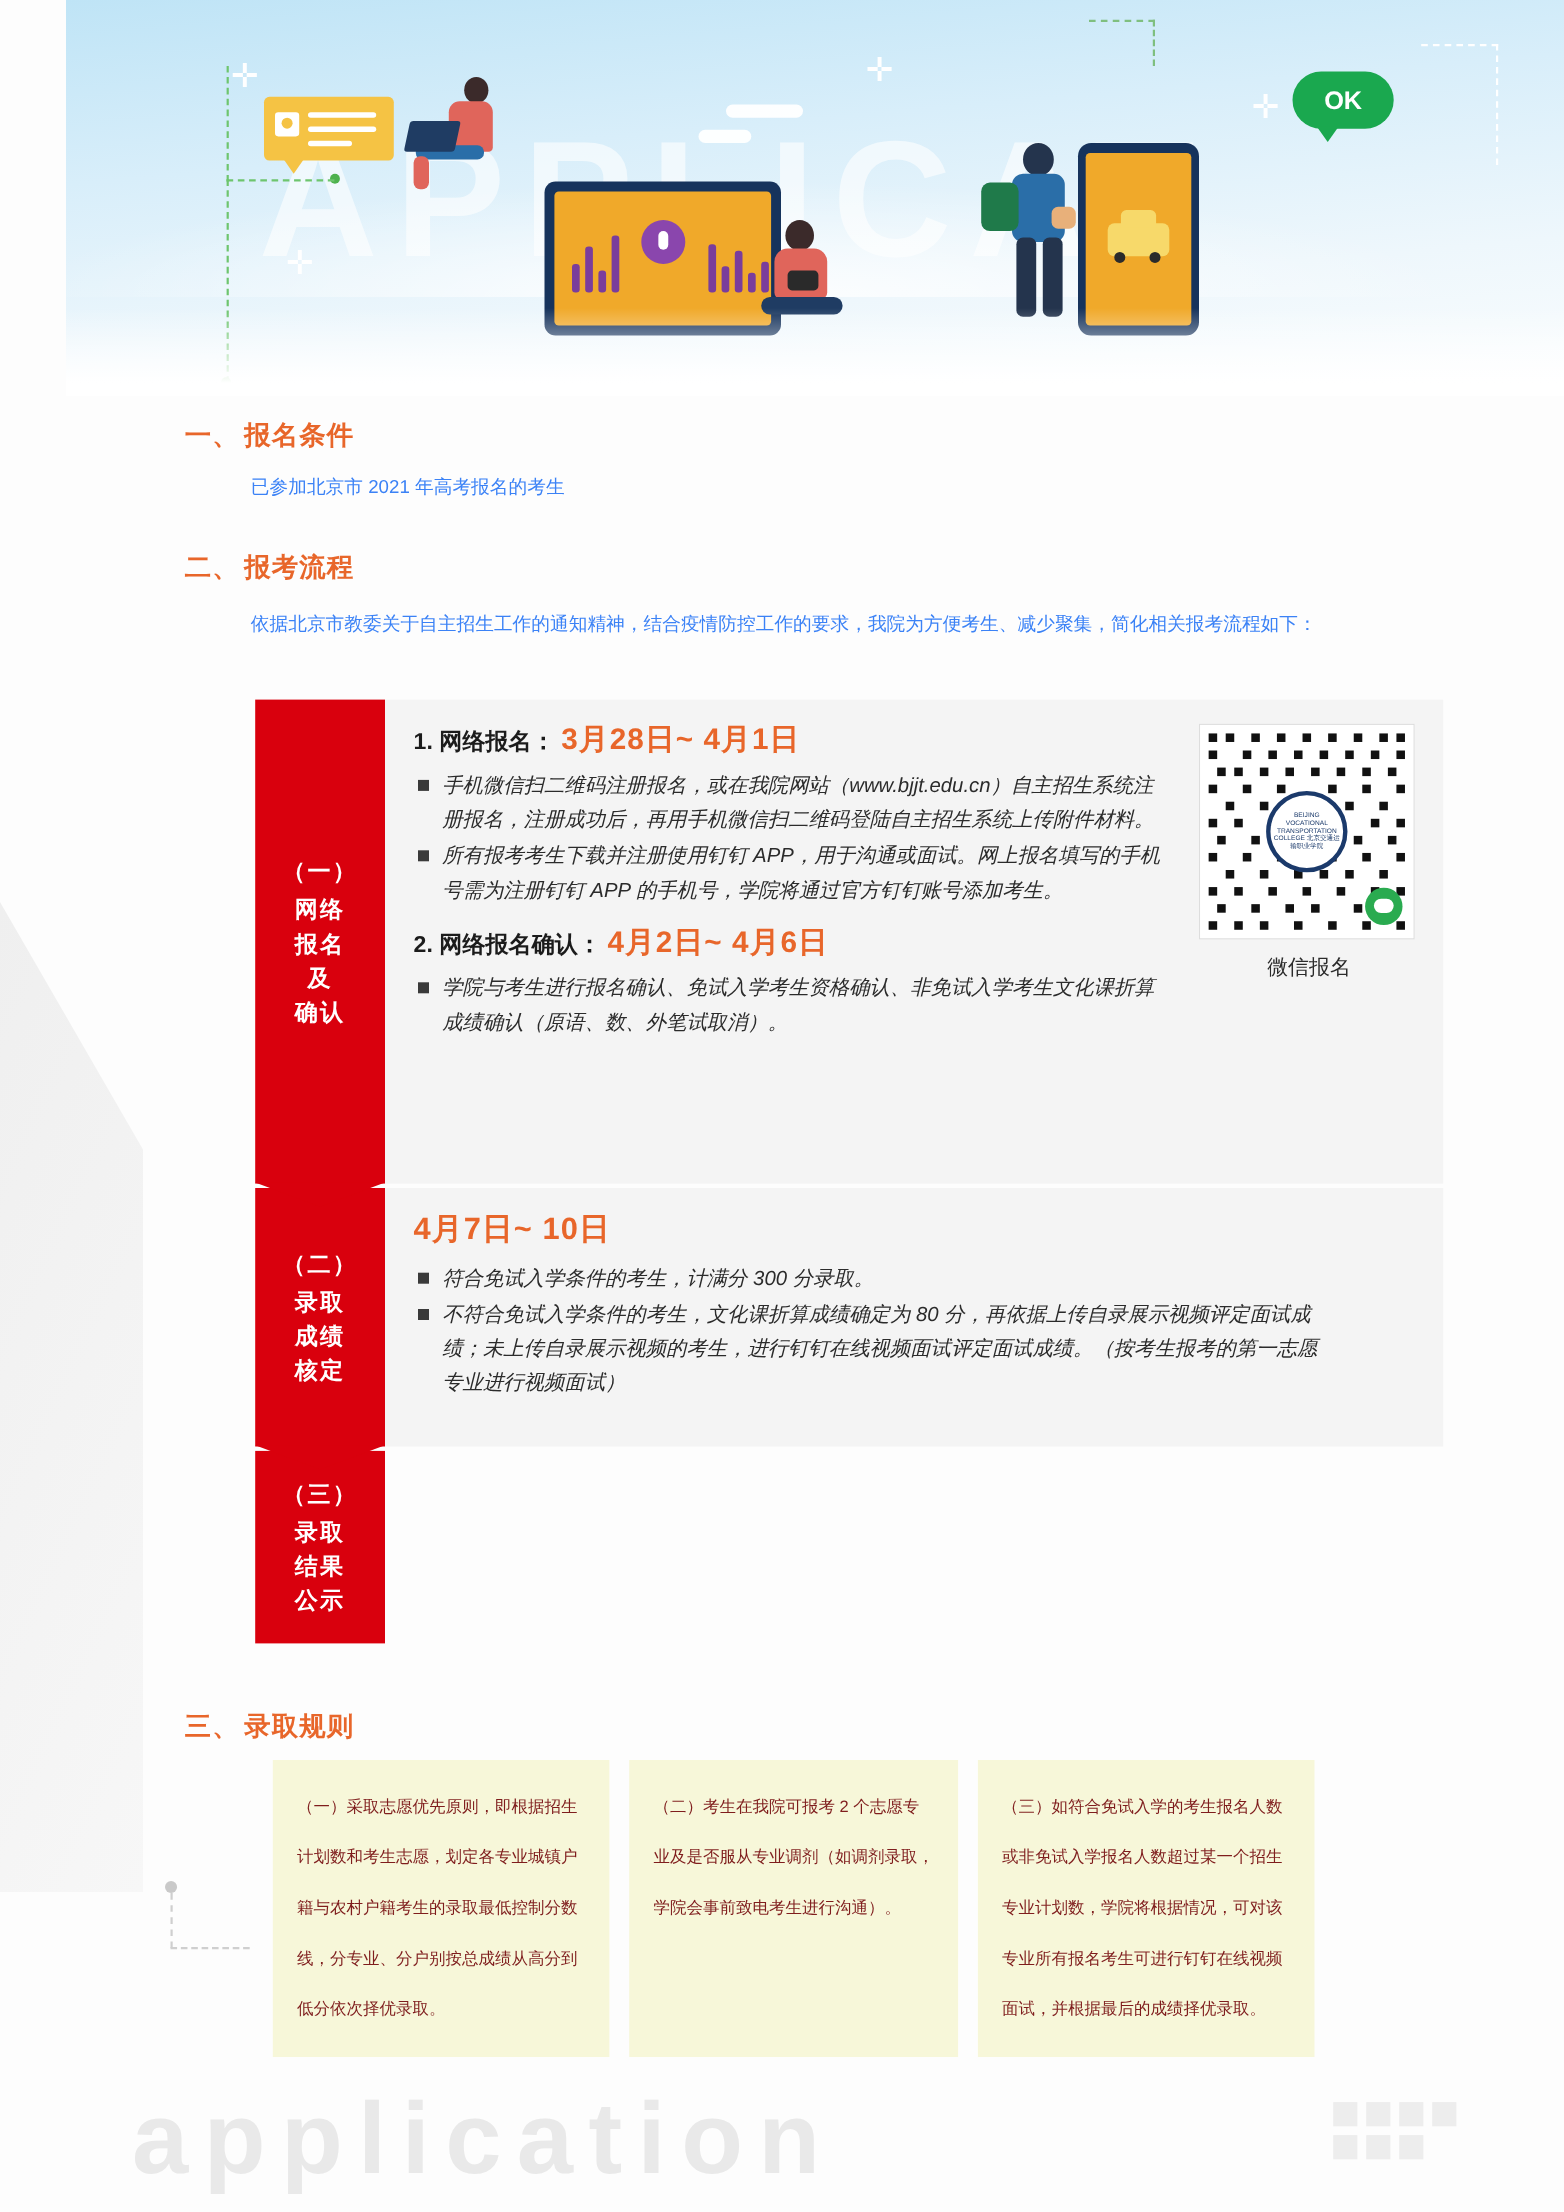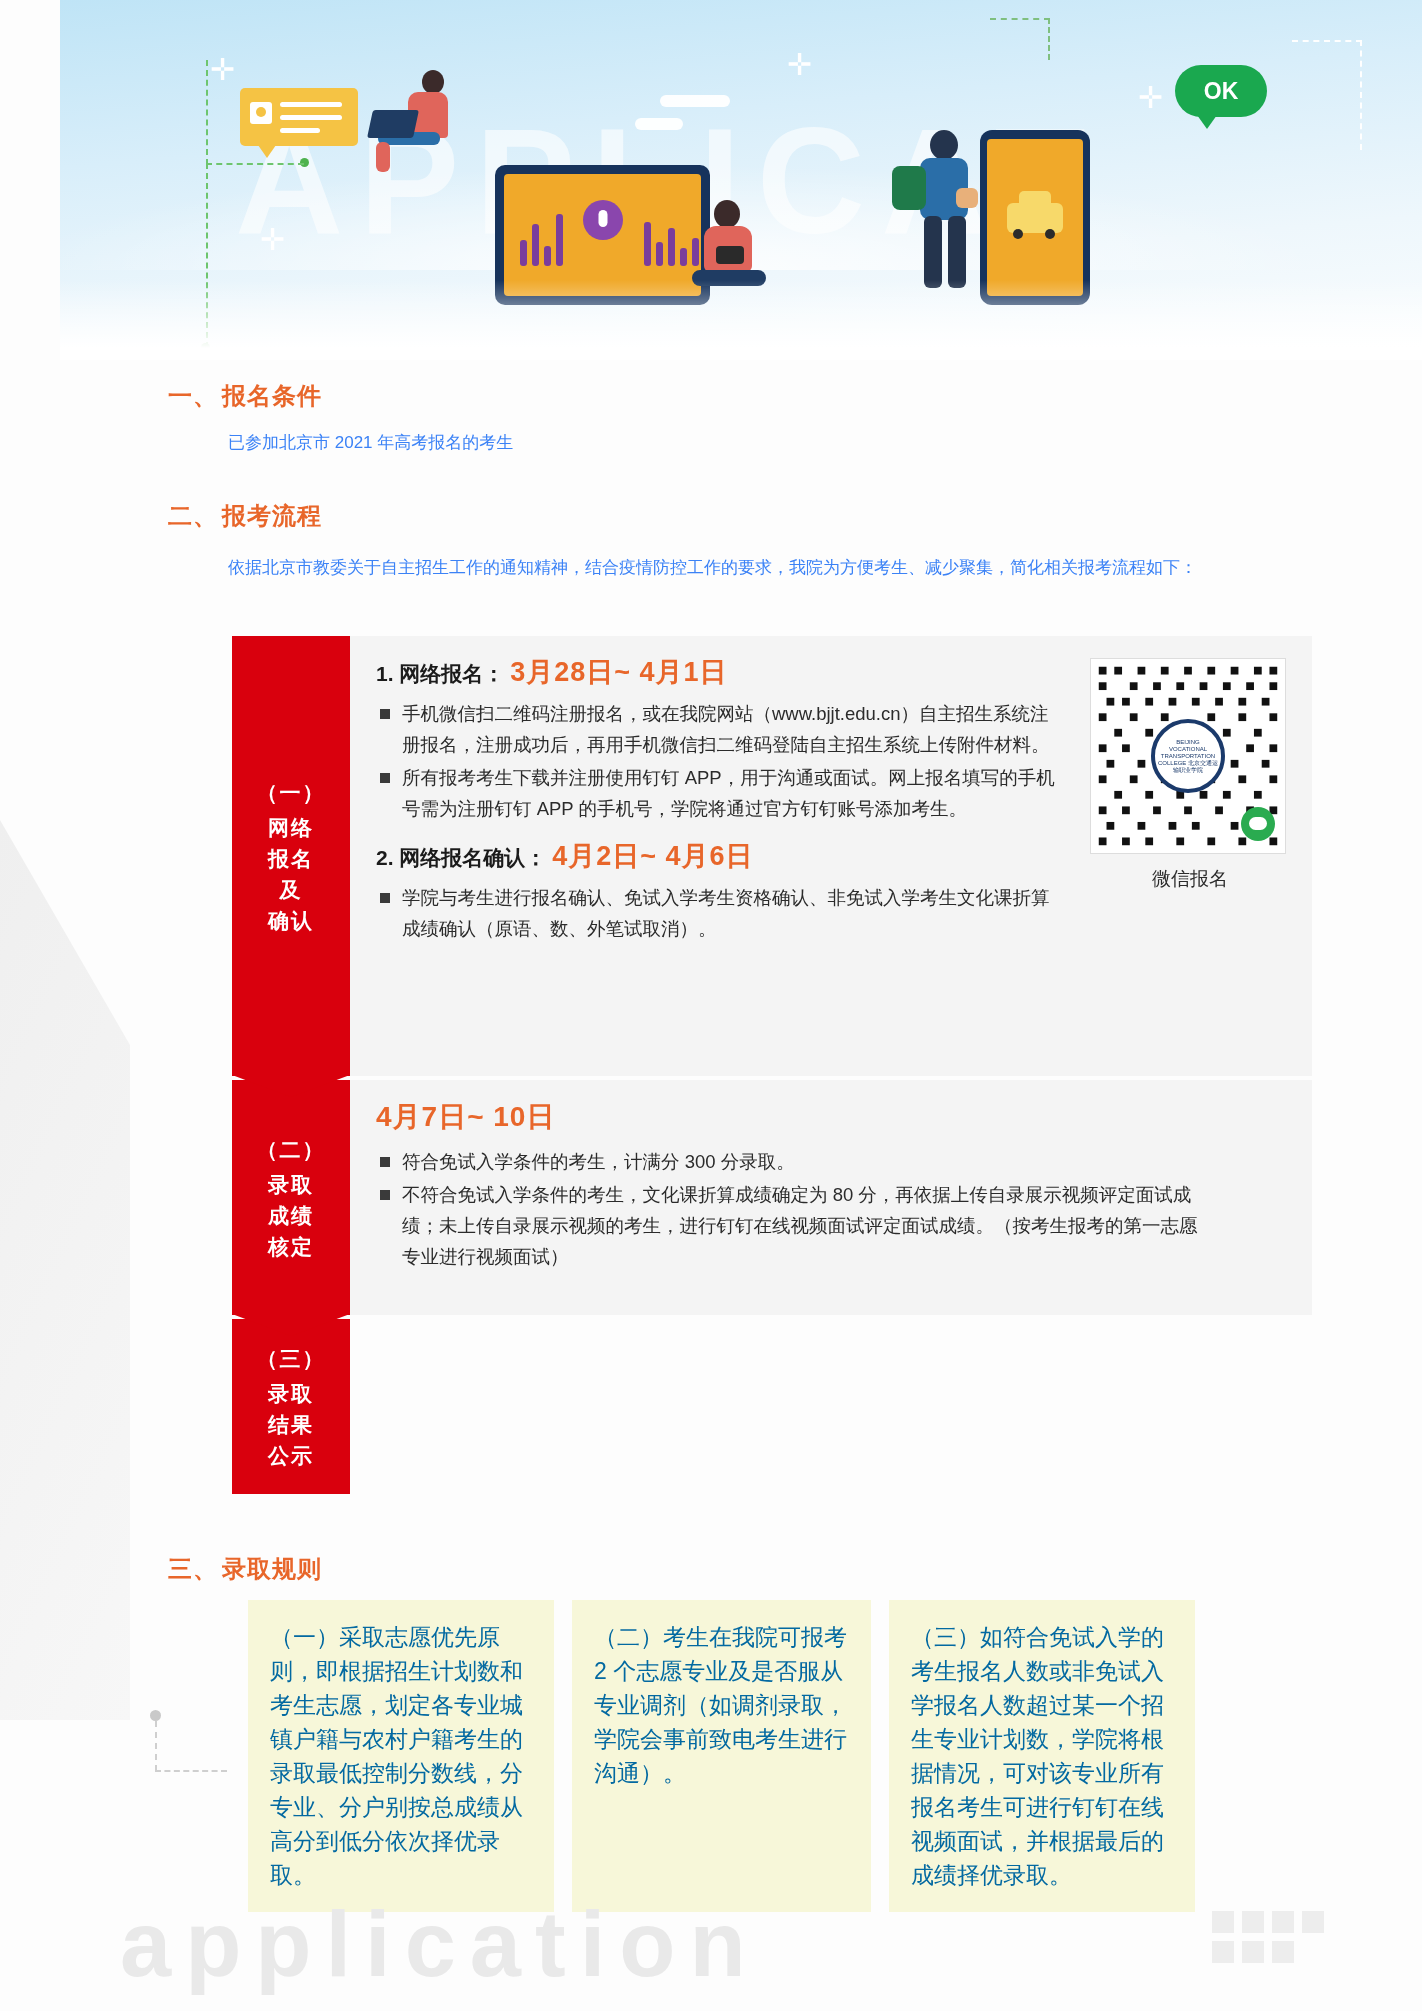--- a/index.html
+++ b/index.html
@@ -170,21 +170,21 @@
   .stage-1 .stage-body { background: #f4f4f4; }
   .step-head {
     font-size: 21px; color: #1b1b1b; font-weight: bold; margin-bottom: 8px;
   }
   .step-head .date {
     color: #e8662a; font-size: 27px; font-weight: bold; letter-spacing: 1px;
   }
   .date-lg {
     color: #e8662a; font-size: 28px; font-weight: bold; letter-spacing: 1px; margin-bottom: 10px;
   }
-  .bullets { margin: 0 0 4px 0; padding: 0; list-style: none; }
+  .bullets { margin: 0 0 4px 0; padding: 0; list-style: none; font-style: italic; }
   .bullets li {
     position: relative; padding-left: 26px; font-size: 18.5px; line-height: 31px; color: #2b2b2b;
     margin-bottom: 2px;
   }
   .bullets li::before {
     content:""; position: absolute; left: 4px; top: 11px; width: 10px; height: 10px;
     background: #3a3a3a;
   }
   .qr-box {
     position: absolute; right: 22px; top: 22px; width: 200px; text-align: center;
@@ -203,21 +203,21 @@
     position:absolute; right: 10px; bottom: 12px; width: 34px; height: 34px; border-radius: 50%;
     background: #2aab50;
   }
   .qr-badge::after{
     content:""; position:absolute; left:8px; top:10px; width:18px;height:13px;border-radius:7px;background:#fff;
   }
   
   .rules { position: absolute; left: 248px; top: 1600px; display: flex; gap: 18px; }
   .rule-box {
     width: 306px; background: #f7f7d9; padding: 20px 22px;
-    font-size: 23px; line-height: 34px; color: #0369a1;
+    font-size: 15px; line-height: 46px; color: #7f1d1d;
   }
   .rule-box.b2 { width: 299px; }
   .rule-box.b3 { width: 306px; }
   
   .footer-word {
     position: absolute; left: 120px; bottom: 14px;
     font-size: 92px; font-weight: bold; letter-spacing: 14px;
     color: #e9e9e9; white-space: nowrap;
   }
   .footer-blocks { position: absolute; right: 30px; bottom: 30px; }

